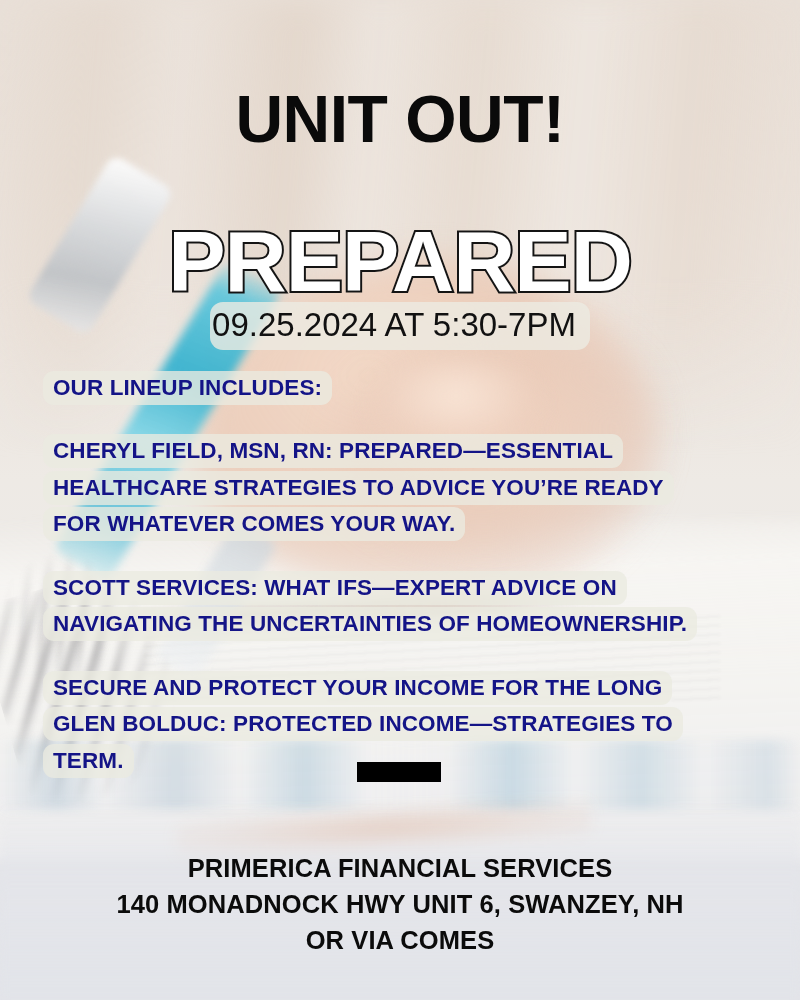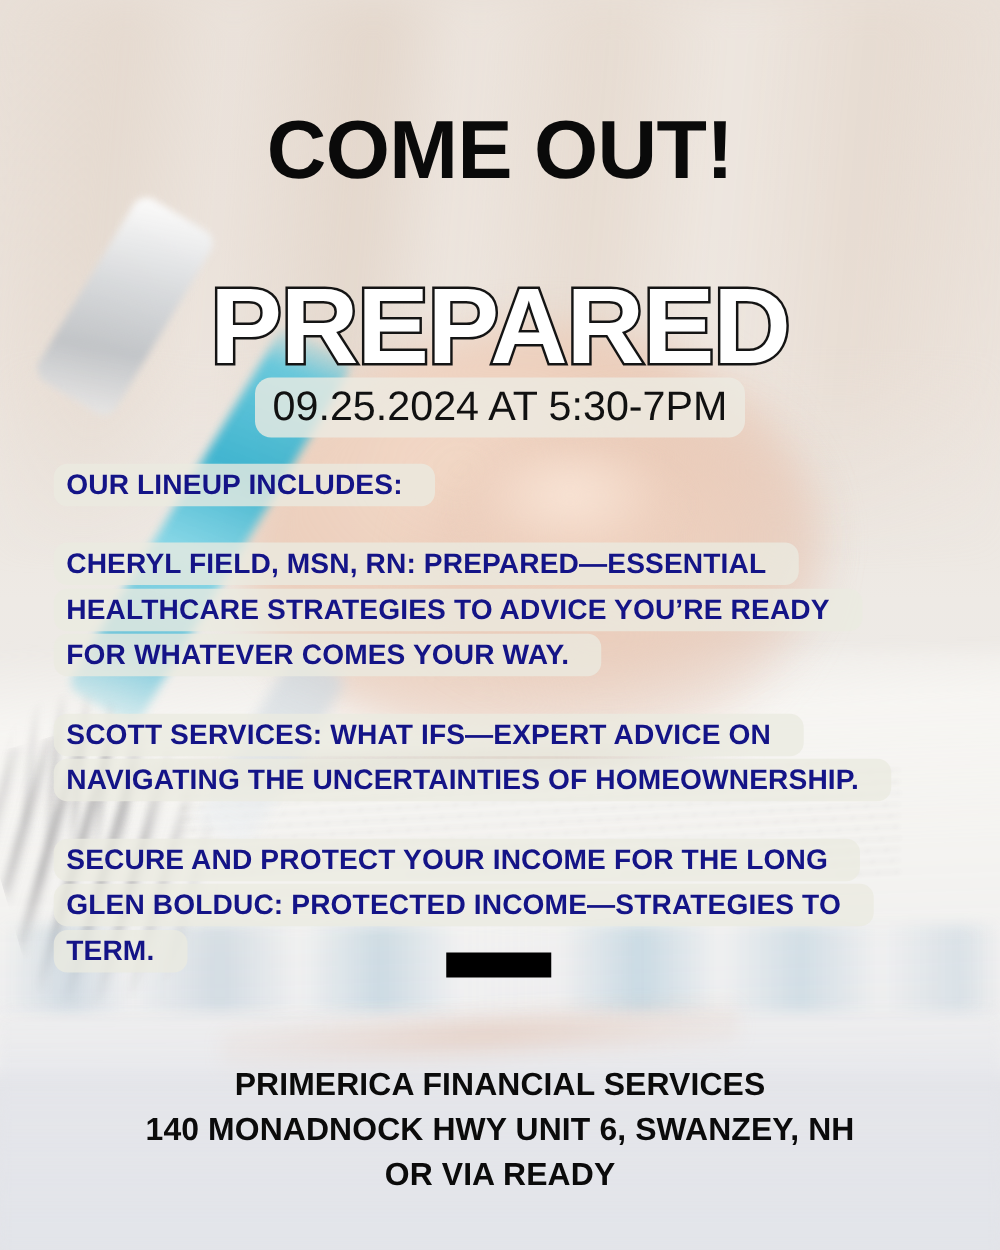--- a/index.html
+++ b/index.html
@@ -276,21 +276,21 @@
     text-align: center;
   }
   .dateline {
     display: inline-block;
     font-size: 33px;
     font-weight: 500;
     letter-spacing: 0px;
     color: #111111;
     background: rgba(236,235,226,0.80);
     border-radius: 13px;
-    padding: 5px 14px 7px 14px;
+    padding: 5px 14px 7px 2px;
     line-height: 1.08;
   }
 
   .body-block {
     position: absolute;
     top: 370px;
     left: 43px;
     width: 700px;
   }
   .para {
@@ -302,21 +302,21 @@
     display: block;
   }
   .bline span {
     display: inline;
     font-size: 22.5px;
     font-weight: 700;
     letter-spacing: 0.1px;
     color: #141487;
     background: rgba(235,234,224,0.78);
     border-radius: 11px;
-    padding: 4px 26px 5px 10px;
+    padding: 4px 10px 5px 10px;
     line-height: 1.62;
     box-decoration-break: clone;
     -webkit-box-decoration-break: clone;
   }
 
   .divider {
     position: absolute;
     left: 357px;
     top: 762px;
     width: 84px;
@@ -355,21 +355,21 @@
   <div class="bg-layer bg-pen-teal"></div>
   <div class="bg-layer bg-pen-tip"></div>
   <div class="bg-layer bg-spiral2"></div>
   <div class="bg-layer bg-spiral"></div>
   <div class="bg-layer bg-desk"></div>
   <div class="bg-layer bg-smudge"></div>
   <div class="bg-layer bg-bottom-fade"></div>
 
   <div class="content">
 
-    <div class="headline">COME OUT!</div>
+    <div class="headline">UNIT OUT!</div>
 
     <div class="subhead">PREPARED</div>
 
     <div class="datewrap">
       <span class="dateline">09.25.2024 AT 5:30-7PM</span>
     </div>
 
     <div class="body-block">
 
       <div class="para">
@@ -393,17 +393,17 @@
         <span class="bline"><span>TERM.</span></span>
       </div>
 
     </div>
 
     <div class="divider"></div>
 
     <div class="footer">
       <div>PRIMERICA FINANCIAL SERVICES</div>
       <div>140 MONADNOCK HWY UNIT 6, SWANZEY, NH</div>
-      <div>OR VIA READY</div>
+      <div>OR VIA COMES</div>
     </div>
 
   </div>
 </div>
 
 </body></html>

